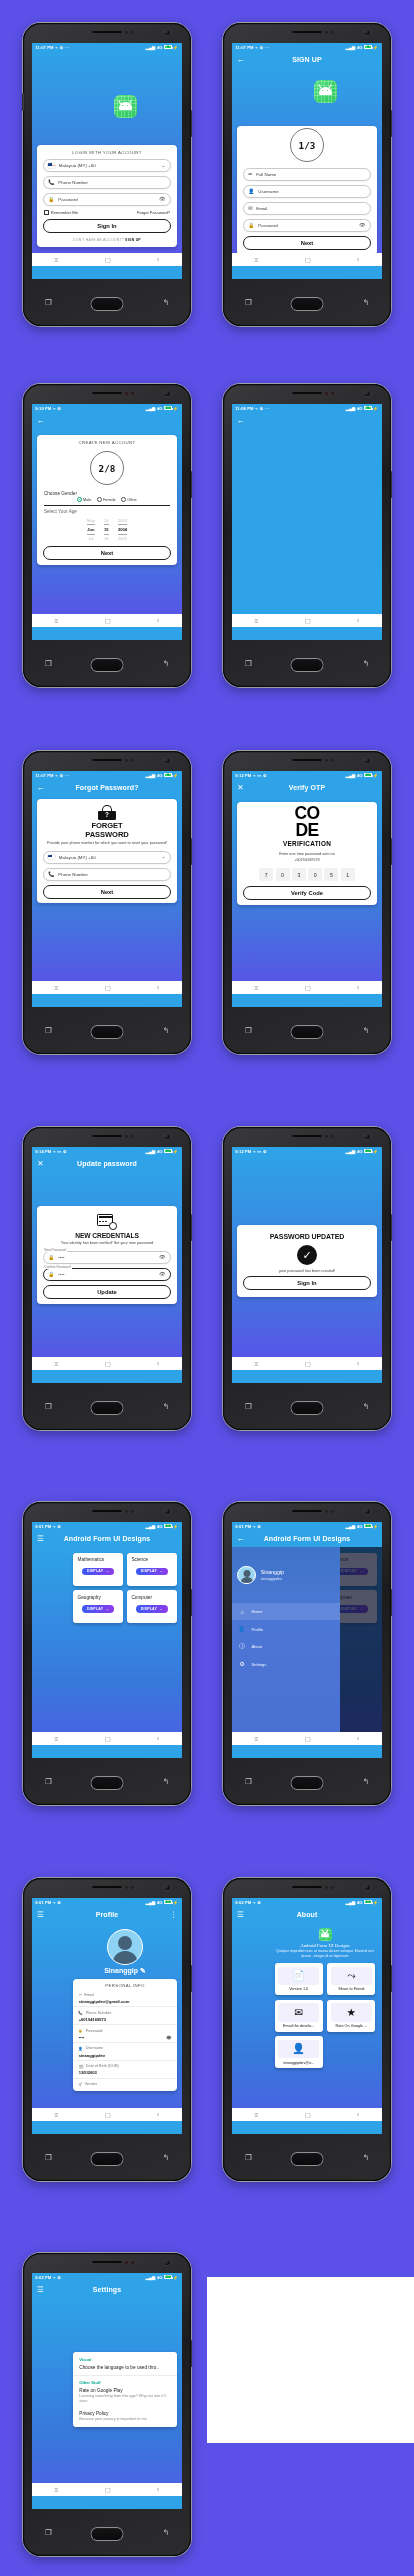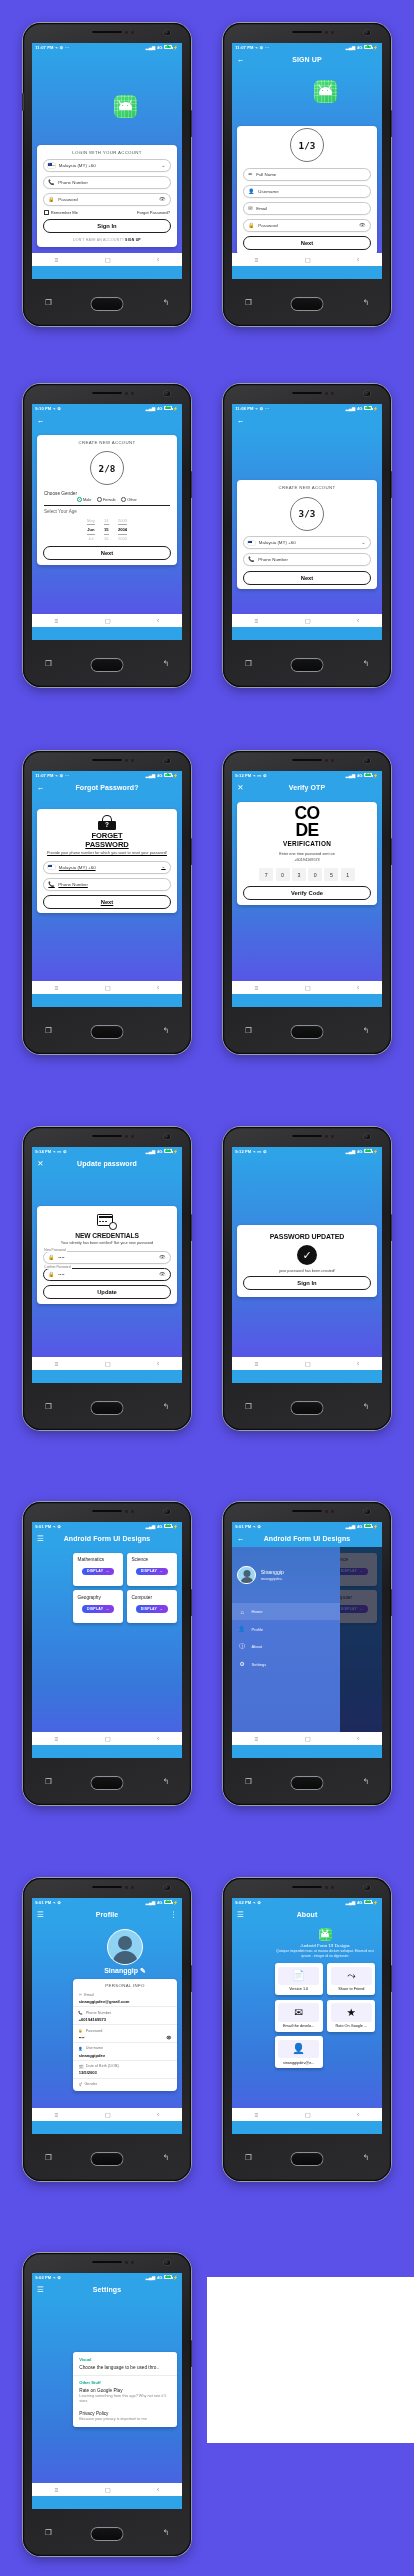--- a/index.html
+++ b/index.html
@@ -462,36 +462,20 @@
               <span>4G</span>
               <span class="batt">76</span>
               <span>⚡</span>
             </div>
         </div>
         <div class="appbar">
           <span class="ico">←</span>
           <span class="title"></span>
           <span class="ico"></span>
         </div>
-        <div class="appgrad">
-          <div class="card" style="position:absolute;left:5.2px;right:5.2px;top:51px;">
-            <div class="cardhead">CREATE NEW ACCOUNT</div>
-            <div class="stepcircle">3/3</div>
-            <div class="field">
-              <span class="flag"></span>
-              <span class="lbl">Malaysia (MY)  +60</span>
-              <span class="g">⌄</span>
-            </div>
-            <div class="field">
-                <span class="g">📞</span>
-                <span class="lbl">Phone Number</span>
-              </div>
-            <div class="pillbtn">Next</div>
-          </div>
-        </div>
         <div class="navbar">
             <span>≡</span>
             <span>▢</span>
             <span>‹</span>
           </div>
       </div>
     </div>
     <div class="botbezel">
       <div class="navglyph l">❐</div>
       <div class="homebtn"></div>
@@ -523,21 +507,21 @@
               <span class="batt">76</span>
               <span>⚡</span>
             </div>
         </div>
         <div class="appbar">
           <span class="ico">←</span>
           <span class="title">Forgot Password?</span>
           <span class="ico"></span>
         </div>
         <div class="appgrad">
-          <div class="card" style="position:absolute;left:5.2px;right:5.2px;top:13px;text-decoration:underline;">
+          <div class="card" style="position:absolute;left:5.2px;right:5.2px;top:3px;">
             <div class="lockico">
                 <div class="shk"></div>
                 <div class="bd">?</div>
               </div>
             <div class="bigtitle">
               <div>FORGET</div>
               <div>PASSWORD</div>
             </div>
             <div class="subtitle">Provide your phone number for which you want to reset your password!</div>
             <div class="field">

